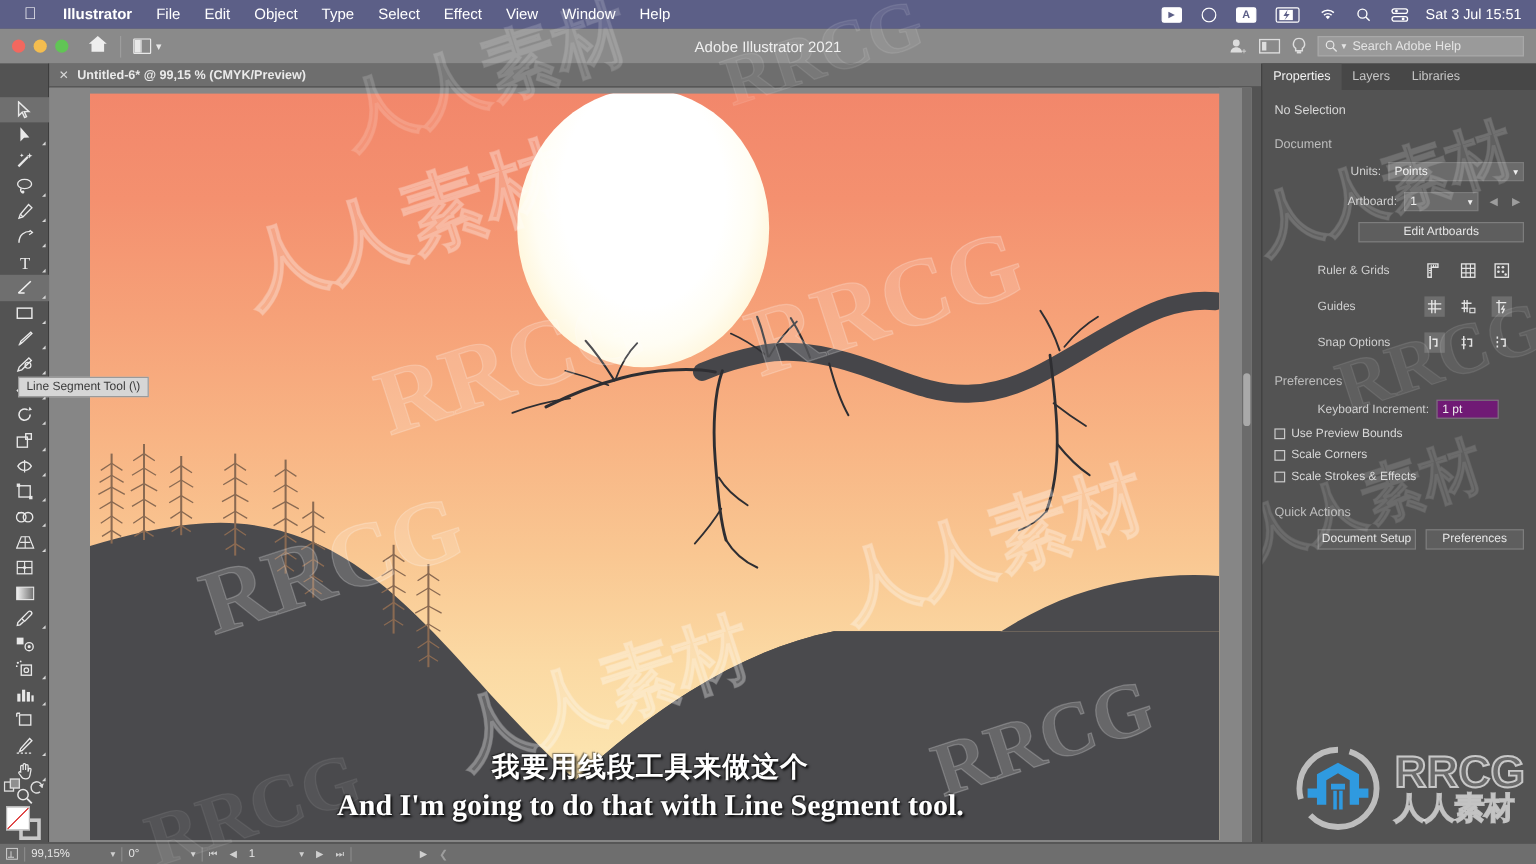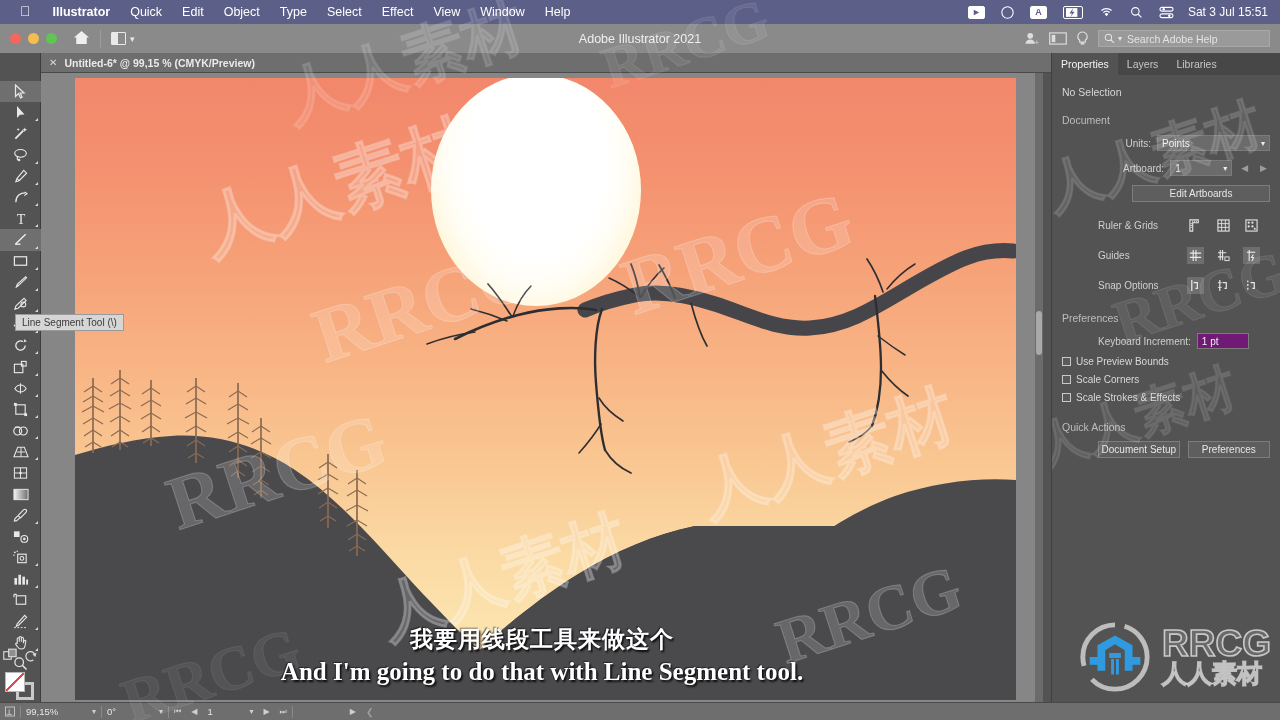--- a/index.html
+++ b/index.html
@@ -248,21 +248,21 @@
   }
 </style>
 </head>
 <body>
 
 <div id="app">
 
   <div class="macbar">
     <span class="apple"></span>
     <span class="mi bold">Illustrator</span>
-    <span class="mi">Quick</span>
+    <span class="mi">File</span>
     <span class="mi">Edit</span>
     <span class="mi">Object</span>
     <span class="mi">Type</span>
     <span class="mi">Select</span>
     <span class="mi">Effect</span>
     <span class="mi">View</span>
     <span class="mi">Window</span>
     <span class="mi">Help</span>
     <span class="spacer"></span>
     <span class="sysicon">

